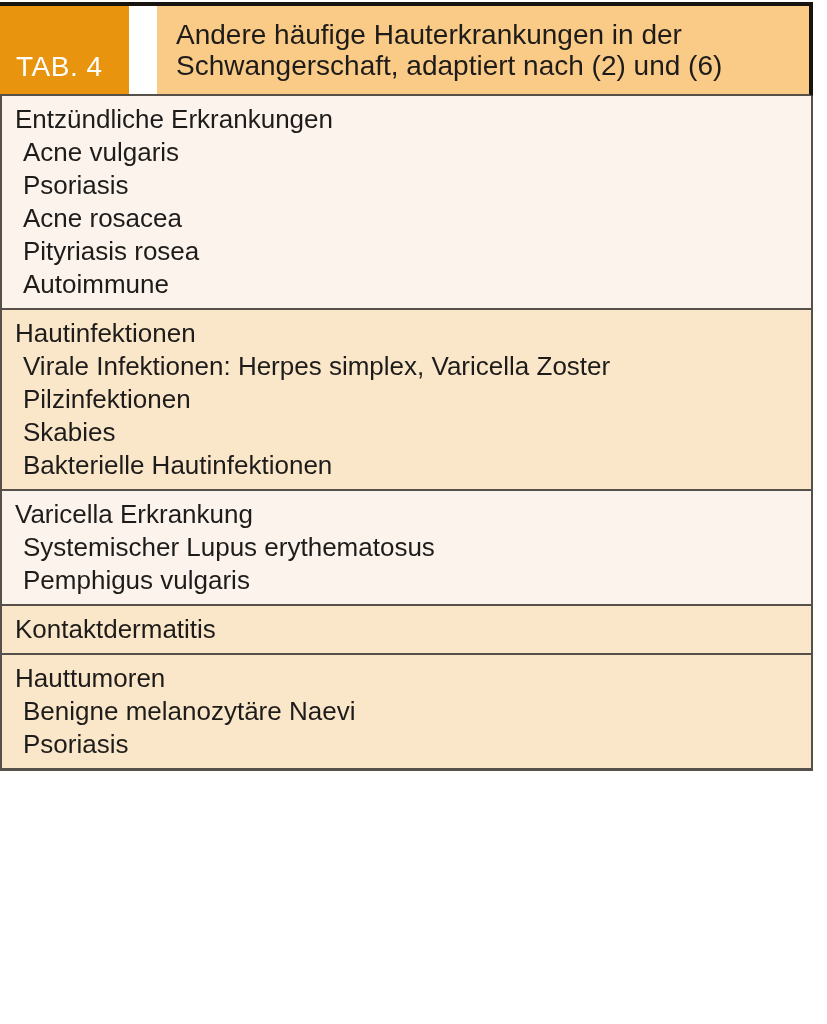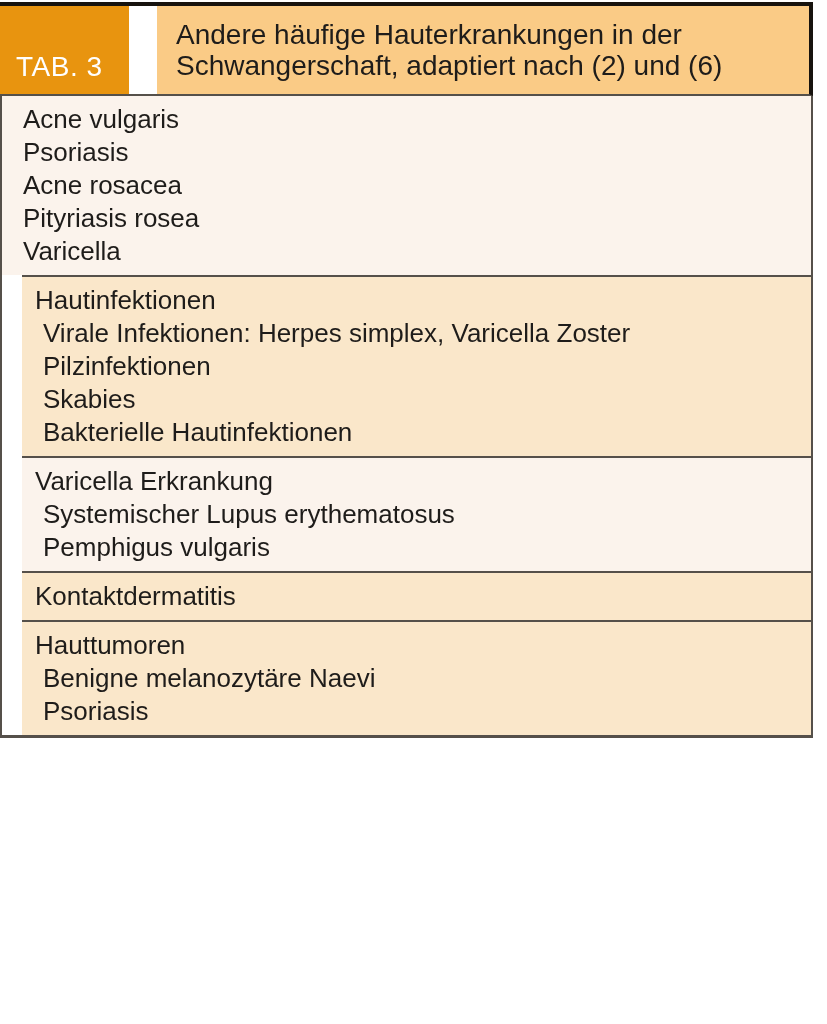--- a/index.html
+++ b/index.html
@@ -58,21 +58,20 @@
   .tab-body {
     border-left: 2px solid #55504a;
     border-right: 2px solid #55504a;
     border-bottom: 3px solid #55504a;
   }
   .tab-section {
     padding: 7px 10px 7px 0;
   }
   .tab-section + .tab-section {
     border-top: 2px solid #55504a;
-    margin-left: 20px;
   }
   .tab-section.cream { background: #fbf3ec; }
   .tab-section.peach { background: #fae7ca; }
 
   .section-heading {
     font-size: 26px;
     line-height: 33px;
     padding-left: 13px;
   }
   .section-item {
@@ -80,34 +79,35 @@
     line-height: 33px;
     padding-left: 21px;
   }
 </style>
 </head>
 <body>
 
 <div class="tab-table">
 
   <div class="tab-header">
-    <div class="tab-badge">TAB. 3</div>
+    <div class="tab-badge">TAB. 4</div>
     <div class="tab-title-cell">
       <div class="tab-title">Andere häufige Hauterkrankungen in der Schwangerschaft, adaptiert nach (2) und (6)</div>
     </div>
   </div>
 
   <div class="tab-body">
 
     <section class="tab-section cream">
+      <div class="section-heading">Entzündliche Erkrankungen</div>
       <div class="section-item">Acne vulgaris</div>
       <div class="section-item">Psoriasis</div>
       <div class="section-item">Acne rosacea</div>
       <div class="section-item">Pityriasis rosea</div>
-      <div class="section-item">Varicella</div>
+      <div class="section-item">Autoimmune</div>
     </section>
 
     <section class="tab-section peach">
       <div class="section-heading">Hautinfektionen</div>
       <div class="section-item">Virale Infektionen: Herpes simplex, Varicella Zoster</div>
       <div class="section-item">Pilzinfektionen</div>
       <div class="section-item">Skabies</div>
       <div class="section-item">Bakterielle Hautinfektionen</div>
     </section>
 

